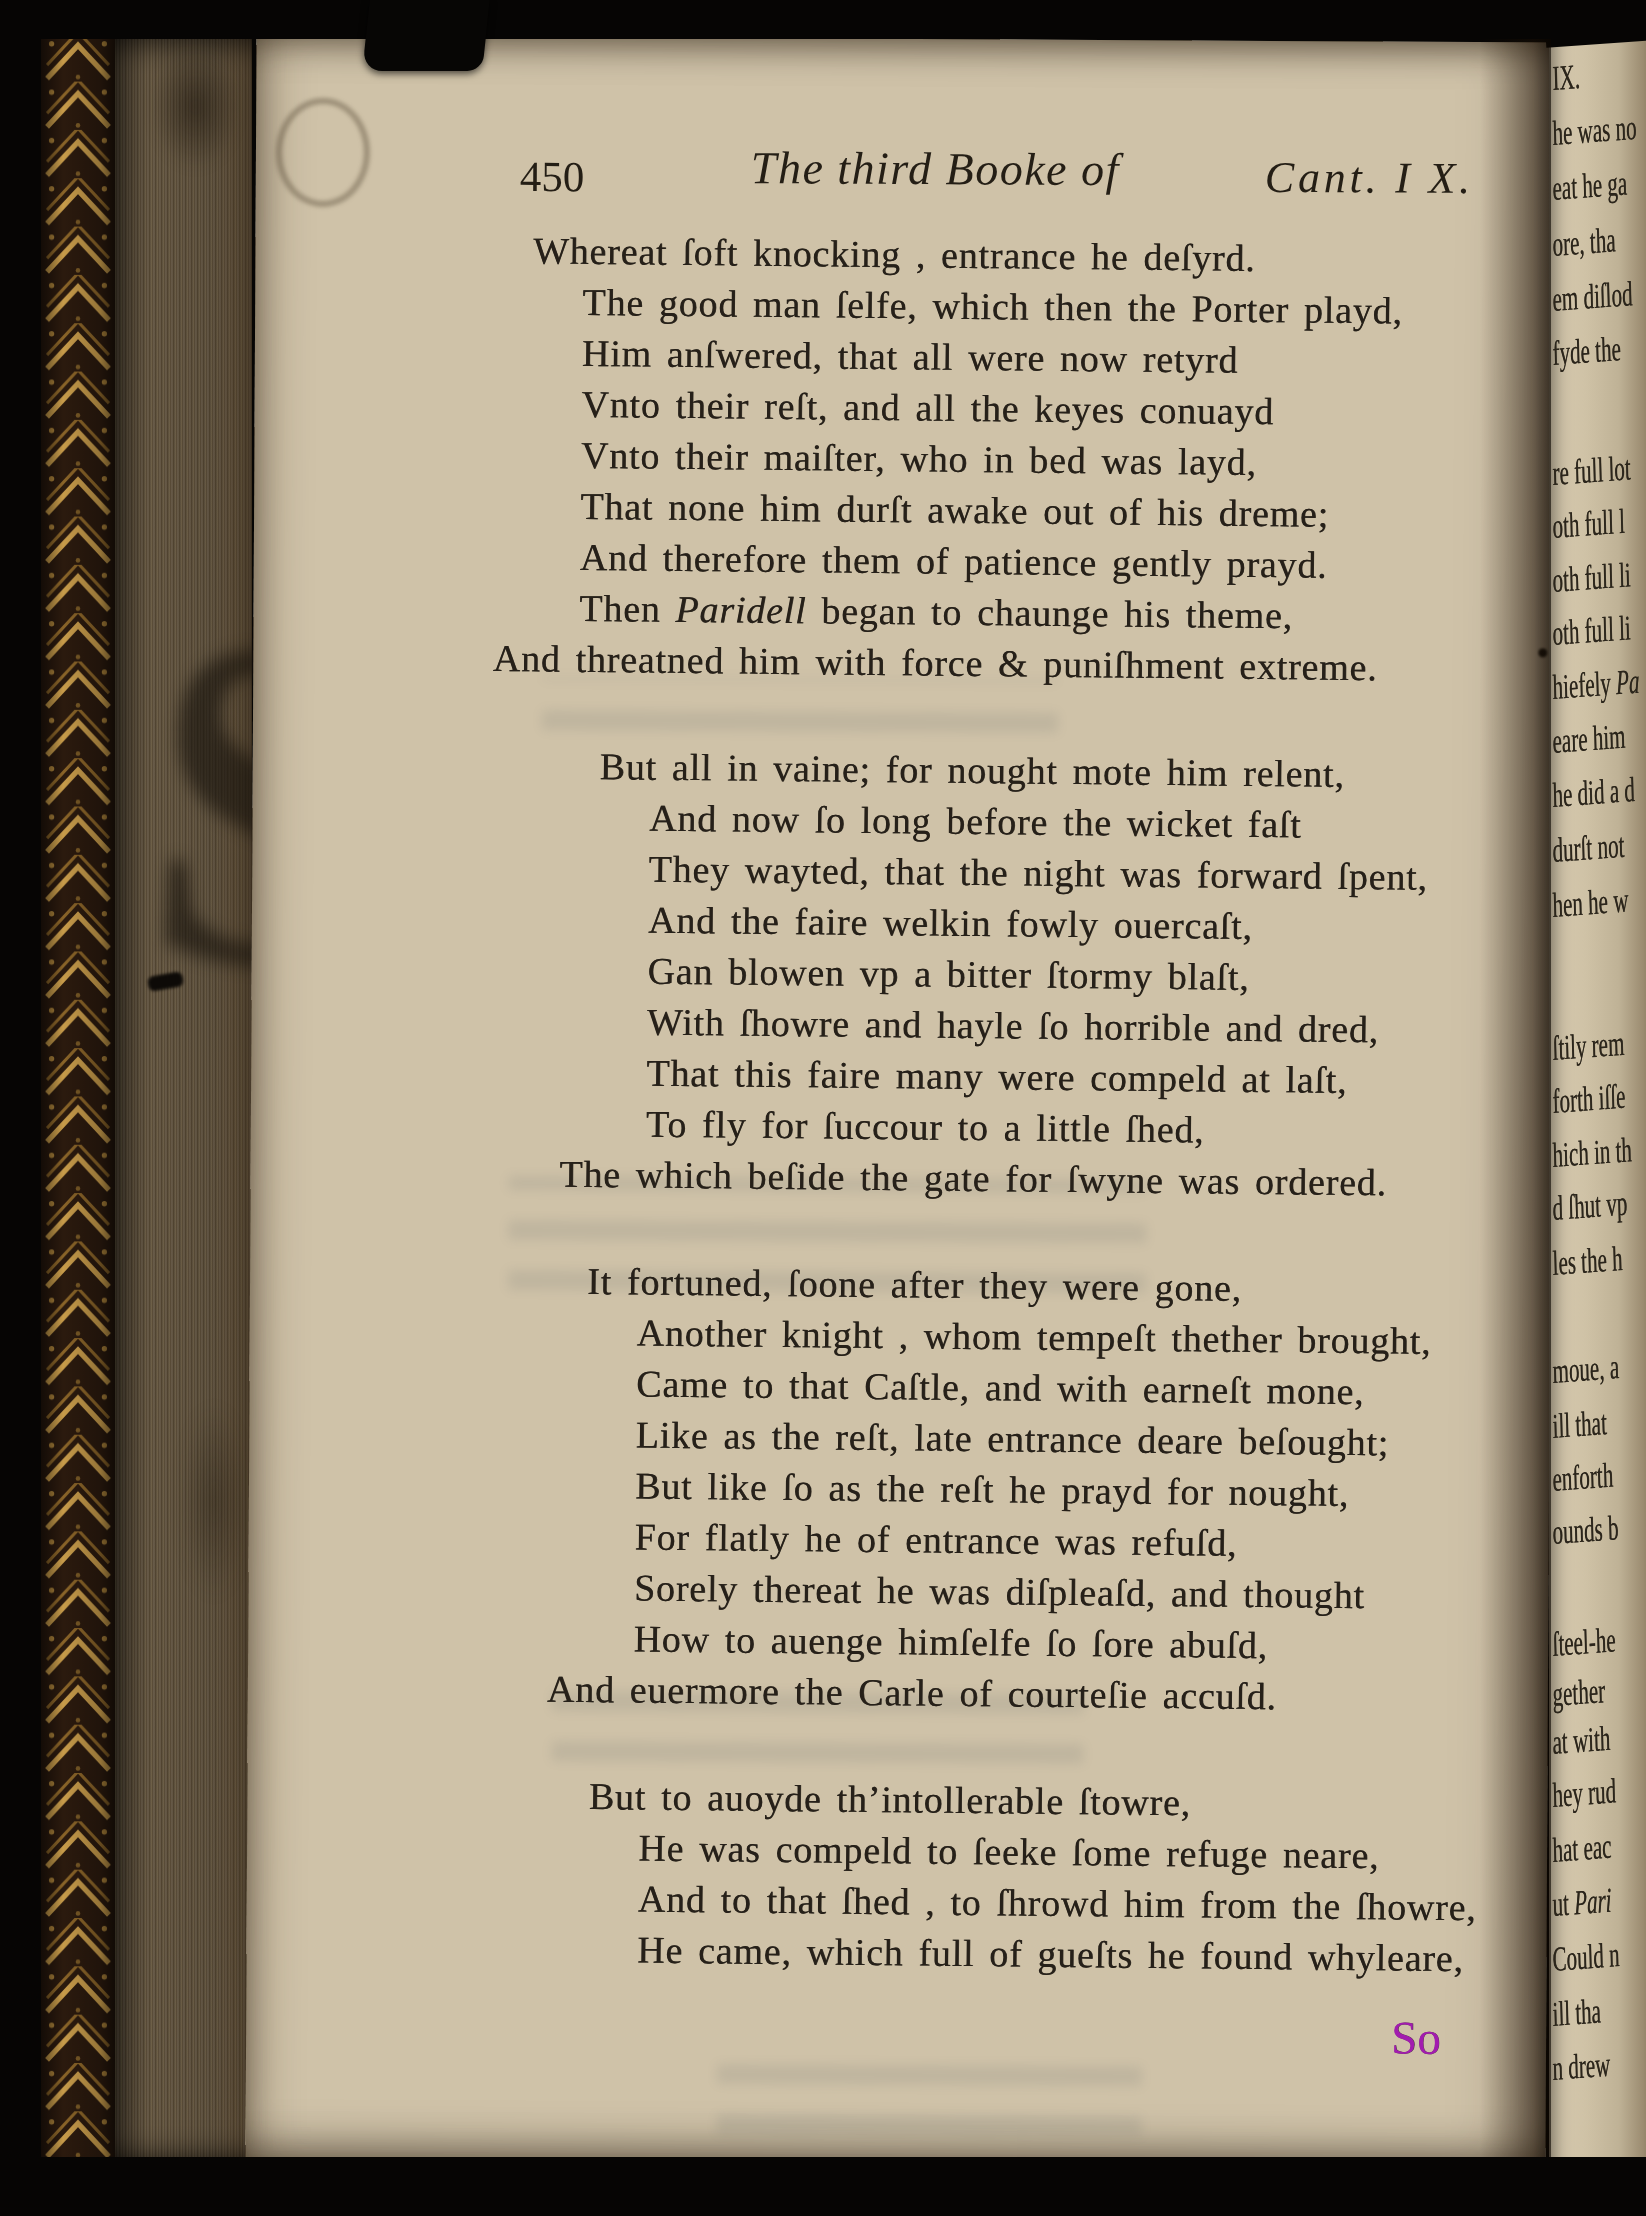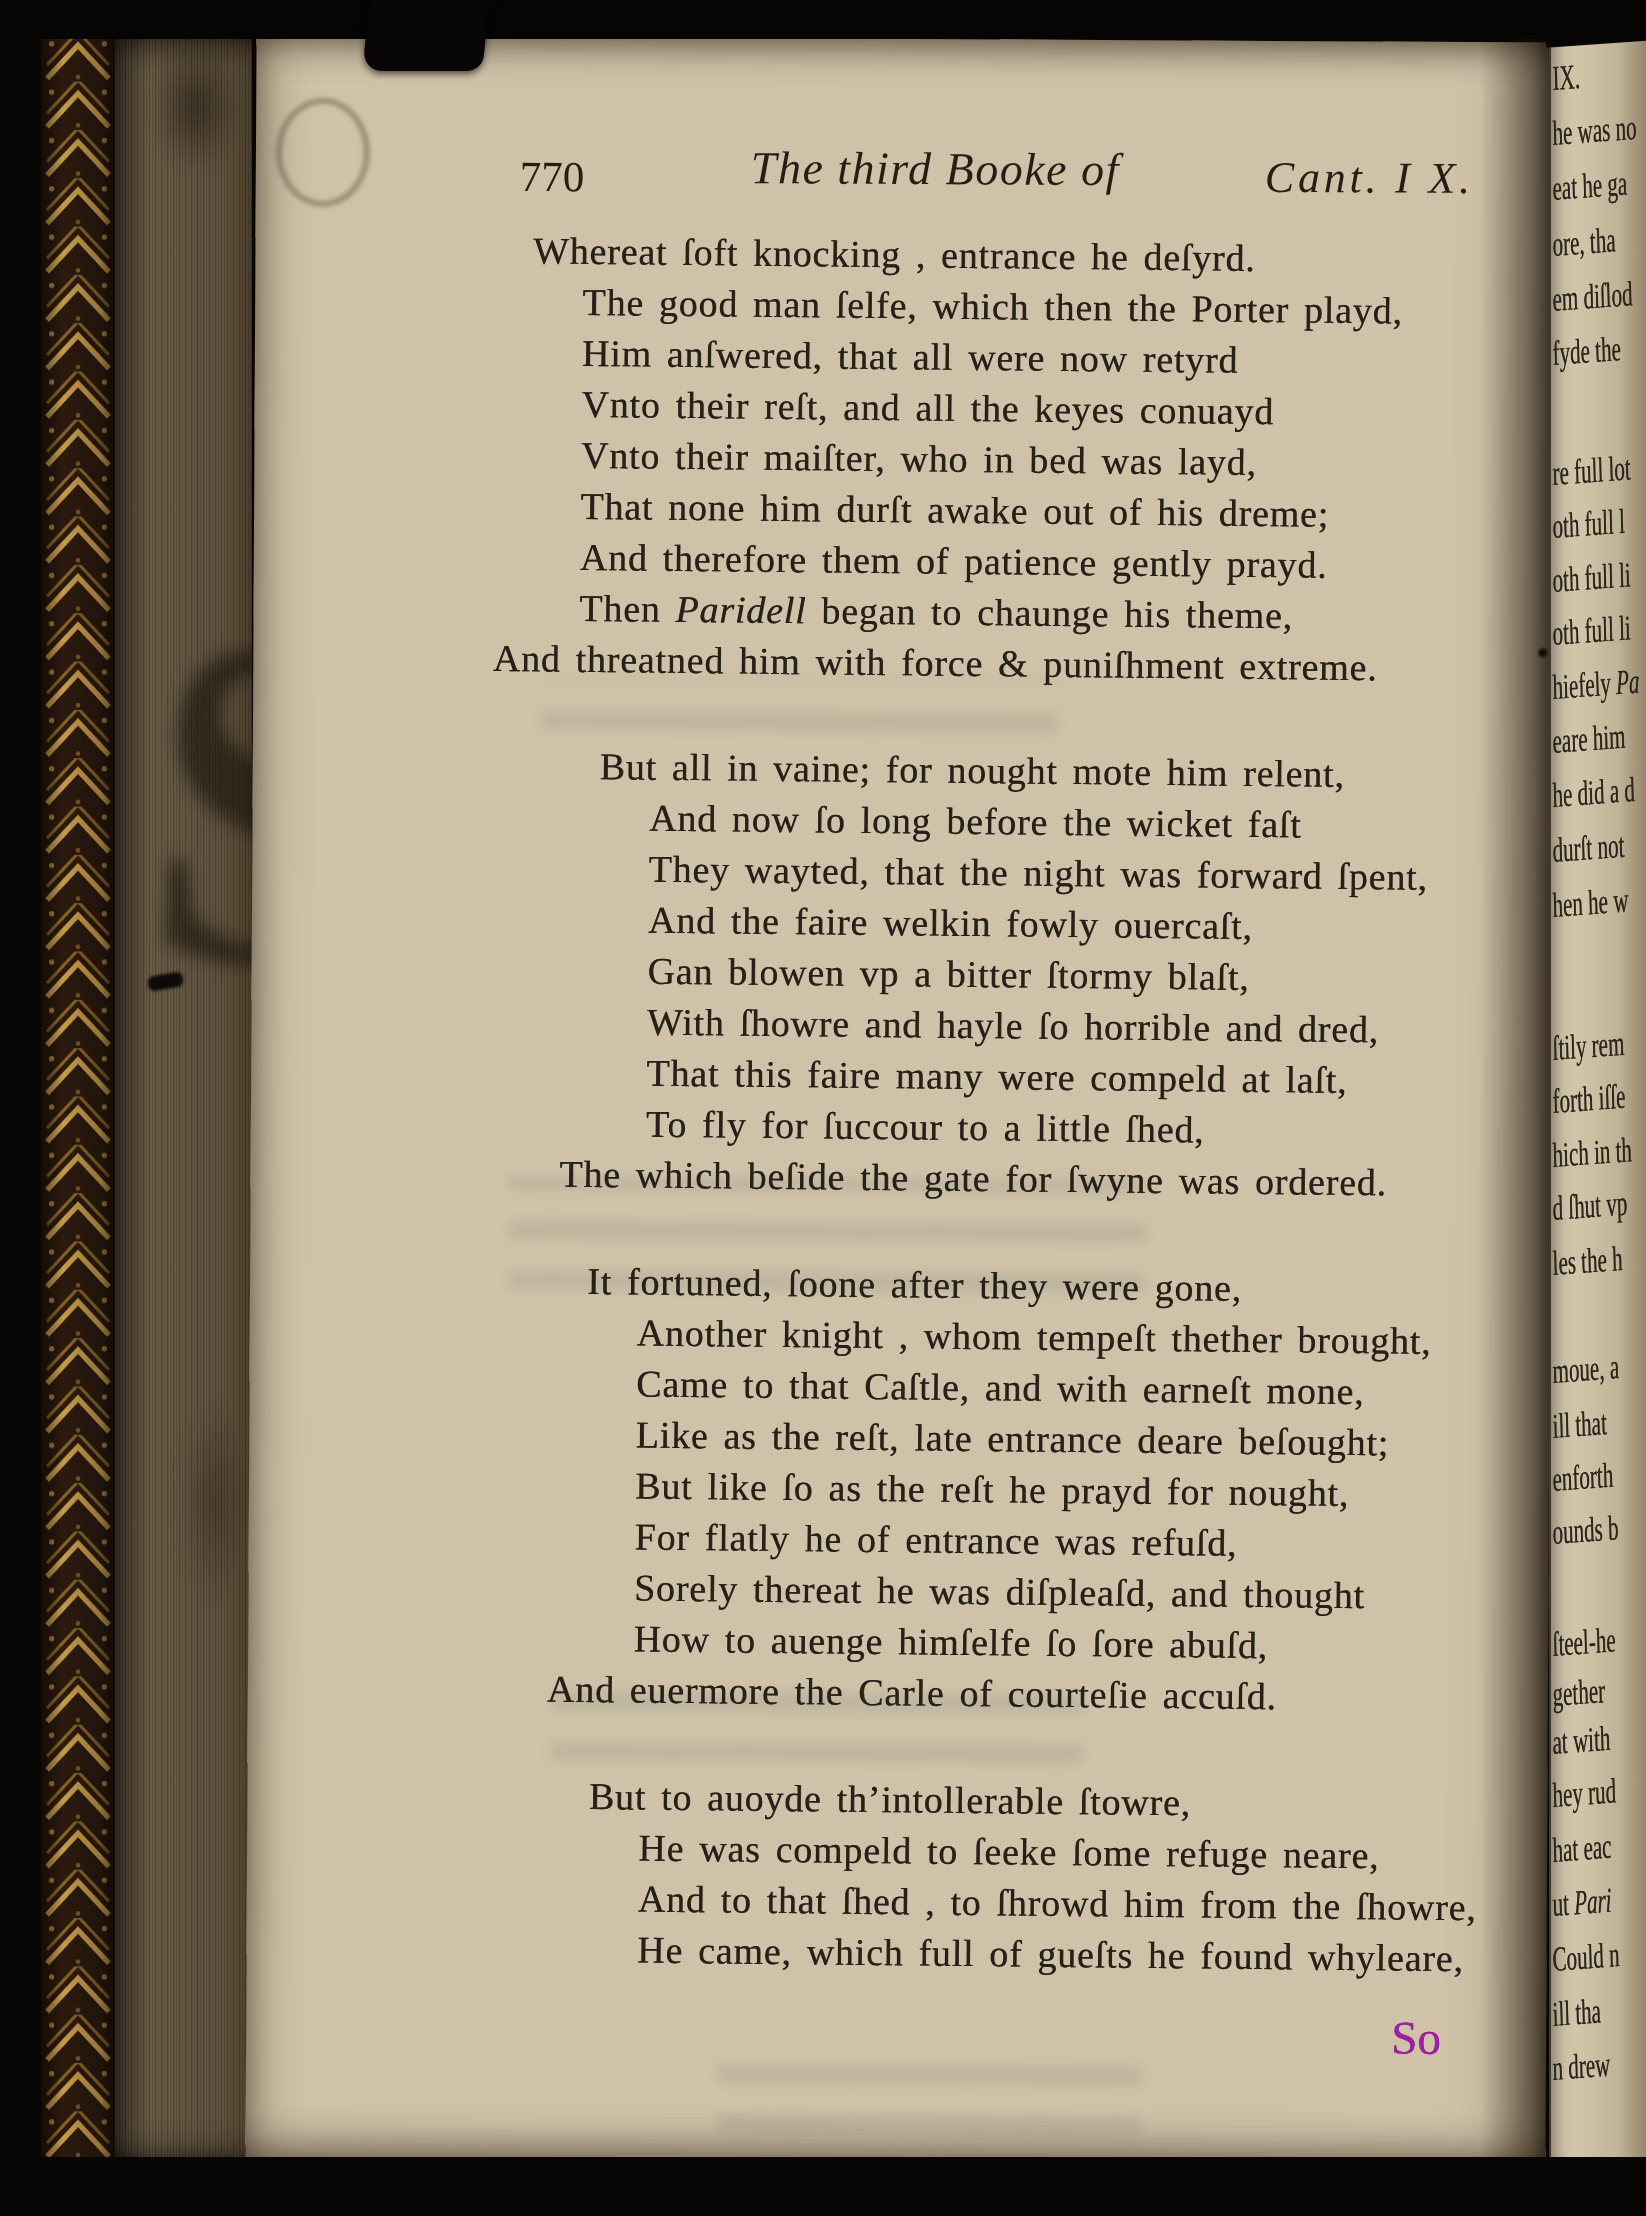--- a/index.html
+++ b/index.html
@@ -141,21 +141,21 @@
 
   <div class="page">
     <div class="ring-stain"></div>
     <div class="ink-dot"></div>
 
     <div class="ghost g1"></div>
     <div class="ghost g2"></div>
     <div class="ghost g3"></div>
     <div class="ghost g4"></div>
 
-    <div class="page-num">770</div>
+    <div class="page-num">450</div>
     <div class="running-title">The third Booke of</div>
     <div class="canto">Cant. I X.</div>
 
     <div class="verse">
         <div class="stanza s1">
           <div class="line l-first"><span>Whereat ſoft knocking , entrance he deſyrd.</span></div>
           <div class="line l-mid"><span>The good man ſelfe, which then the Porter playd,</span></div>
           <div class="line l-mid"><span>Him anſwered, that all were now retyrd</span></div>
           <div class="line l-mid"><span>Vnto their reſt, and all the keyes conuayd</span></div>
           <div class="line l-mid"><span>Vnto their maiſter, who in bed was layd,</span></div>

